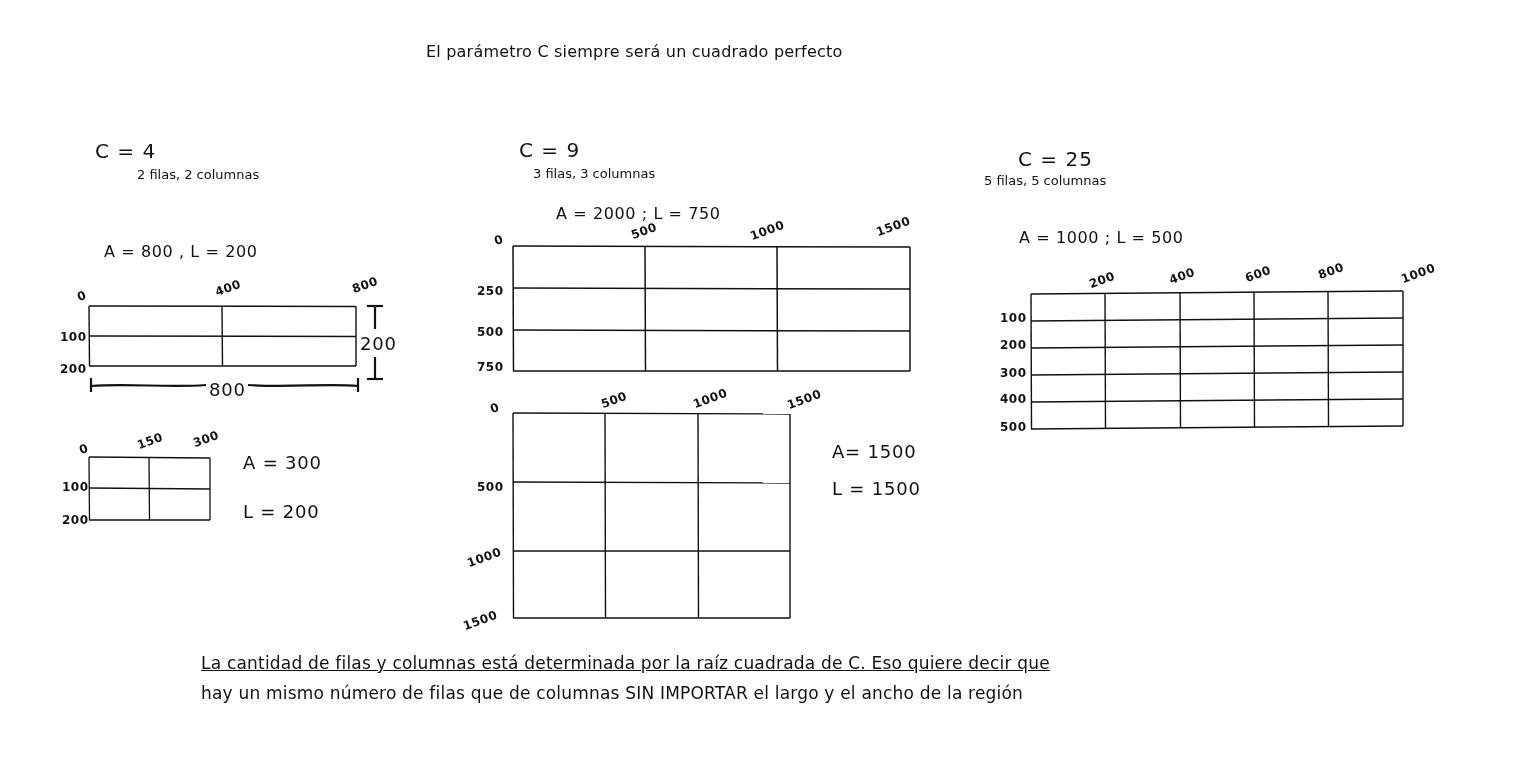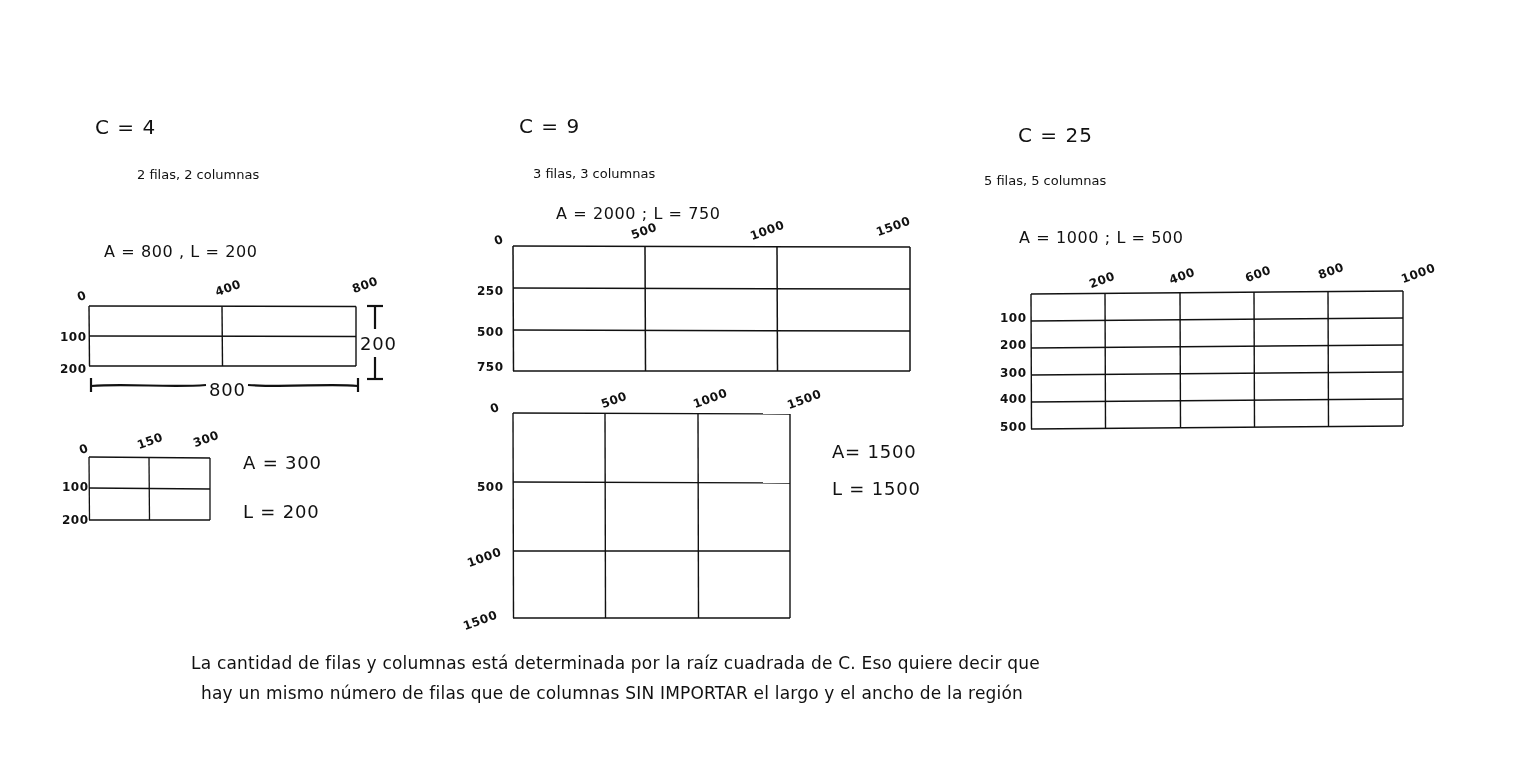--- a/index.html
+++ b/index.html
@@ -22,20 +22,21 @@
     color: #111111;
     white-space: nowrap;
   }
   .title-text {
     font-size: 16px;
     letter-spacing: 0.2px;
   }
   .section-title {
     font-size: 20px;
     letter-spacing: 1px;
+    margin-top: 24px;
   }
   .sub-label {
     font-size: 13px;
   }
   .dim-label {
     font-size: 16px;
     letter-spacing: 0.6px;
   }
   .tick {
     font-size: 12px;
@@ -59,20 +60,21 @@
   .grid-line {
     stroke: #111111;
     fill: none;
   }
 </style>
 </head>
 <body>
 
 <div id="canvas">
 
+  <div class="abs hand title-text" style="left:426px; top:42px;">El parámetro C siempre será un cuadrado perfecto</div>
 
   <div class="abs hand section-title" style="left:95px; top:115px;">C = 4</div>
   <div class="abs hand sub-label" style="left:137px; top:167px;">2 filas, 2 columnas</div>
 
   <div class="abs hand dim-label" style="left:104px; top:242px;">A = 800 ,  L = 200</div>
 
   <div class="abs" style="left:88px; top:305px;">
     <svg width="270" height="65" viewBox="0 0 270 65">
       <g class="grid-line" stroke-width="1.4">
         <path d="M1,1 L268,1.5"></path>
@@ -217,16 +219,16 @@
   <div class="abs hand tick tick-rot" style="left:1248px; top:271px;">600</div>
   <div class="abs hand tick tick-rot" style="left:1321px; top:268px;">800</div>
   <div class="abs hand tick tick-rot" style="left:1404px; top:272px;">1000</div>
 
   <div class="abs hand tick" style="left:1000px; top:311px;">100</div>
   <div class="abs hand tick" style="left:1000px; top:338px;">200</div>
   <div class="abs hand tick" style="left:1000px; top:366px;">300</div>
   <div class="abs hand tick" style="left:1000px; top:392px;">400</div>
   <div class="abs hand tick" style="left:1000px; top:420px;">500</div>
 
-  <div class="abs hand footer-text" style="left:191px; top:648px;">La cantidad de filas y columnas está determinada por la raíz cuadrada de C. Eso quiere decir que</div>
+  <div class="abs hand footer-text" style="left:201px; top:648px;text-decoration:underline;">La cantidad de filas y columnas está determinada por la raíz cuadrada de C. Eso quiere decir que</div>
   <div class="abs hand footer-text" style="left:201px; top:678px;">hay un mismo número de filas que de columnas SIN IMPORTAR el largo y el ancho de la región</div>
 
 </div>
 
 </body></html>

